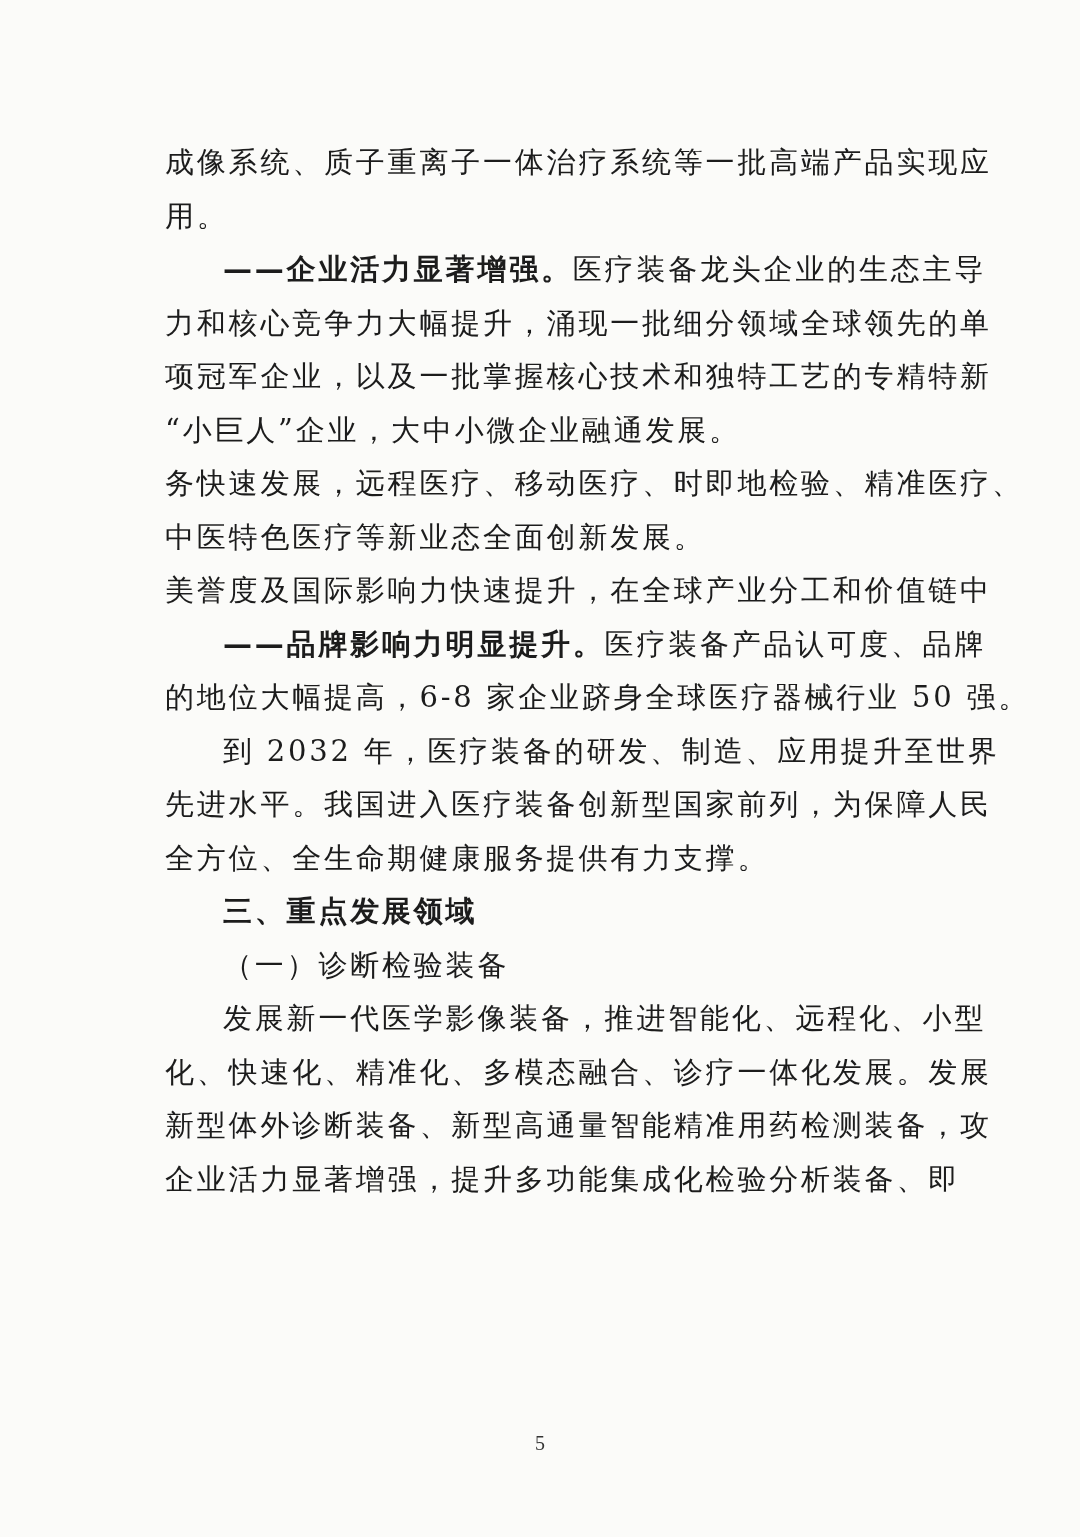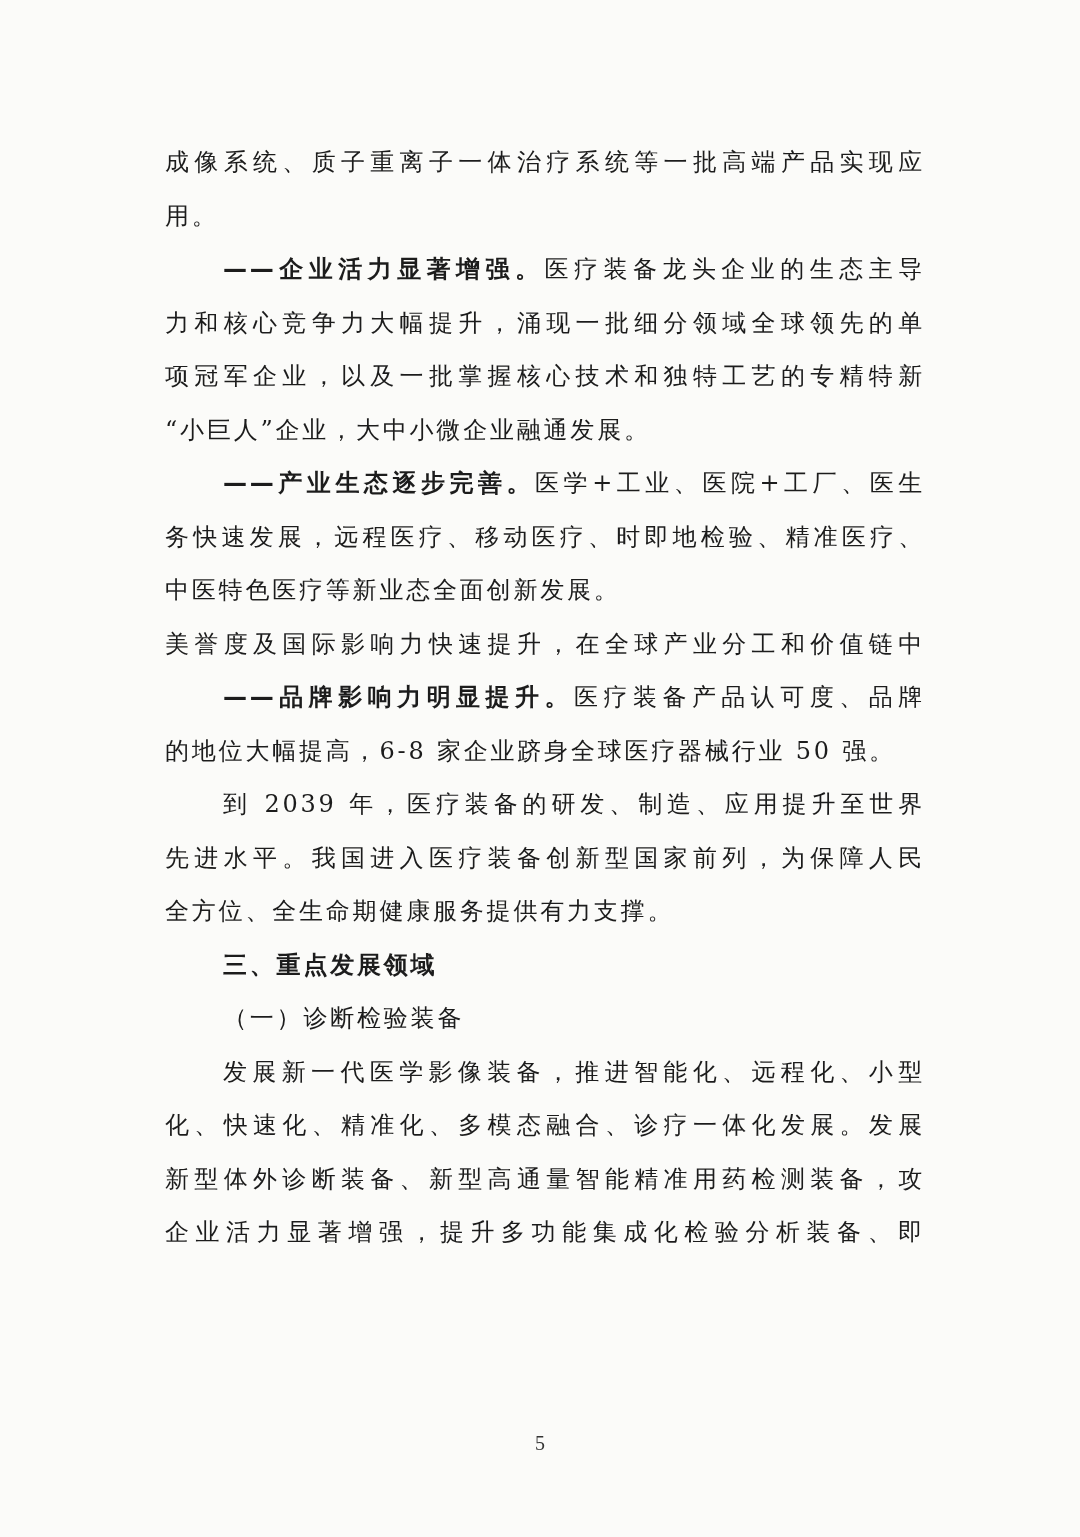--- a/index.html
+++ b/index.html
@@ -11,21 +11,21 @@
     font-family: "DejaVu Serif", "Liberation Serif", serif;
     color: #1c1c1c;
   }
   .page {
     position: absolute;
     left: 165px;
     top: 136px;
     width: 760px;
   }
   .line {
-    font-size: 24px;
+    font-size: 29px;
     height: 53.5px;
     line-height: 53.5px;
     white-space: nowrap;
     letter-spacing: 2.8px;
     text-align: justify;
     text-align-last: justify;
   }
   .line.last { text-align-last: left; }
   .indent { padding-left: 58px; }
   .bold { font-weight: bold; font-family: "DejaVu Sans", "Liberation Sans", sans-serif; margin-top: 23px; }
@@ -51,29 +51,28 @@
 <div class="page">
 
   <div class="line">成像系统、质子重离子一体治疗系统等一批高端产品实现应</div>
   <div class="line last">用。</div>
 
   <div class="line indent"><span class="bold">——企业活力显著增强。</span><span>医疗装备龙头企业的生态主导</span></div>
   <div class="line">力和核心竞争力大幅提升，涌现一批细分领域全球领先的单</div>
   <div class="line">项冠军企业，以及一批掌握核心技术和独特工艺的专精特新</div>
   <div class="line last">“小巨人”企业，大中小微企业融通发展。</div>
 
-  <div class="line indent"><span class="bold">——产业生态逐步完善。</span><span>医学+工业、医院+工厂、医生</span></div>
   <div class="line">务快速发展，远程医疗、移动医疗、时即地检验、精准医疗、</div>
   <div class="line last">中医特色医疗等新业态全面创新发展。</div>
 
   <div class="line">美誉度及国际影响力快速提升，在全球产业分工和价值链中</div>
   <div class="line indent"><span class="bold">——品牌影响力明显提升。</span><span>医疗装备产品认可度、品牌</span></div>
   <div class="line last">的地位大幅提高，6-8 家企业跻身全球医疗器械行业 50 强。</div>
 
-  <div class="line indent">到 2039 年，医疗装备的研发、制造、应用提升至世界</div>
+  <div class="line indent">到 2032 年，医疗装备的研发、制造、应用提升至世界</div>
   <div class="line">先进水平。我国进入医疗装备创新型国家前列，为保障人民</div>
   <div class="line last">全方位、全生命期健康服务提供有力支撑。</div>
 
   <div class="line indent heading">三、重点发展领域</div>
 
   <div class="line indent sub">（一）诊断检验装备</div>
 
   <div class="line indent">发展新一代医学影像装备，推进智能化、远程化、小型</div>
   <div class="line">化、快速化、精准化、多模态融合、诊疗一体化发展。发展</div>
   <div class="line">新型体外诊断装备、新型高通量智能精准用药检测装备，攻</div>

